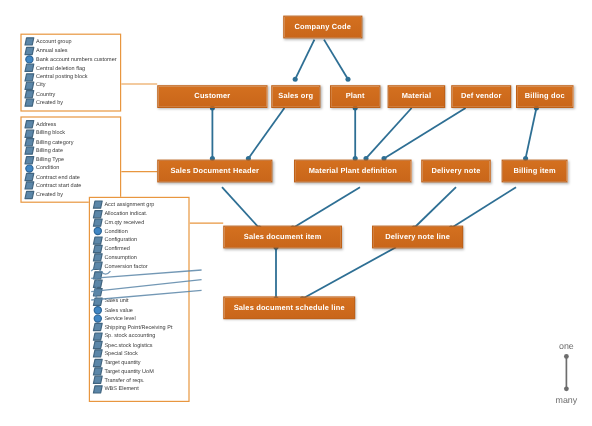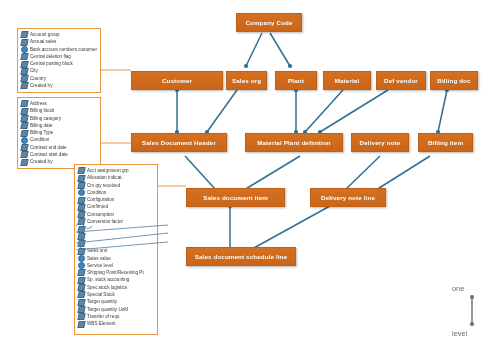--- a/index.html
+++ b/index.html
@@ -75,21 +75,21 @@
     position:absolute;
     pointer-events:none;
     z-index:6;
   }
   
   .legend{
     position:absolute;
     left:452px;top:284px;
     width:40px;height:66px;
     z-index:6;
-    text-align:left;
+    text-align:center;
   }
   .legend-label{
     font-size:7.4px;
     color:#6d6d6d;
     font-family:"Liberation Sans", sans-serif;
   }
   .legend-svg{display:block;margin:1px auto;}
 </style>
 </head>
 <body>
@@ -385,14 +385,14 @@
   </g>
 </svg>
 
 <div class="legend">
   <div class="legend-label">one</div>
   <svg class="legend-svg" width="14" height="34" viewBox="0 0 14 34" xmlns="http://www.w3.org/2000/svg">
     <line x1="7" y1="3" x2="7" y2="30" stroke="#6d6d6d" stroke-width="1.4"></line>
     <circle cx="7" cy="3" r="2" fill="#6d6d6d"></circle>
     <circle cx="7" cy="30" r="2" fill="#6d6d6d"></circle>
   </svg>
-  <div class="legend-label">level</div>
+  <div class="legend-label">many</div>
 </div>
 
 </body></html>

